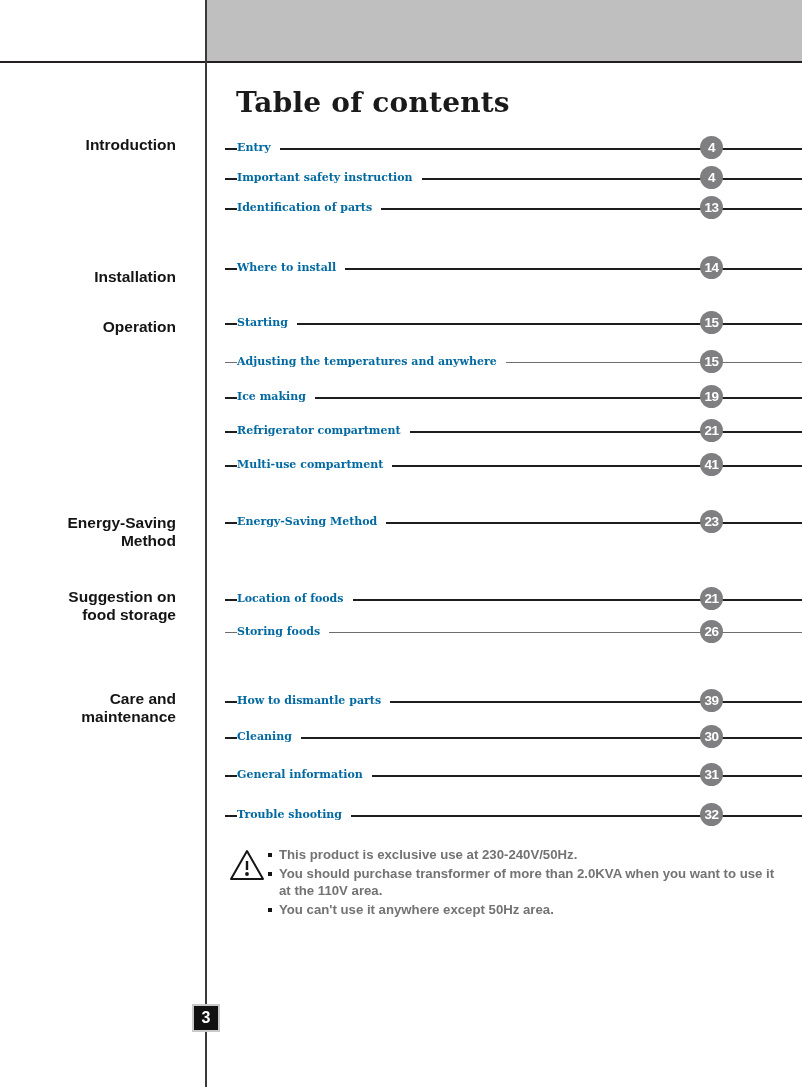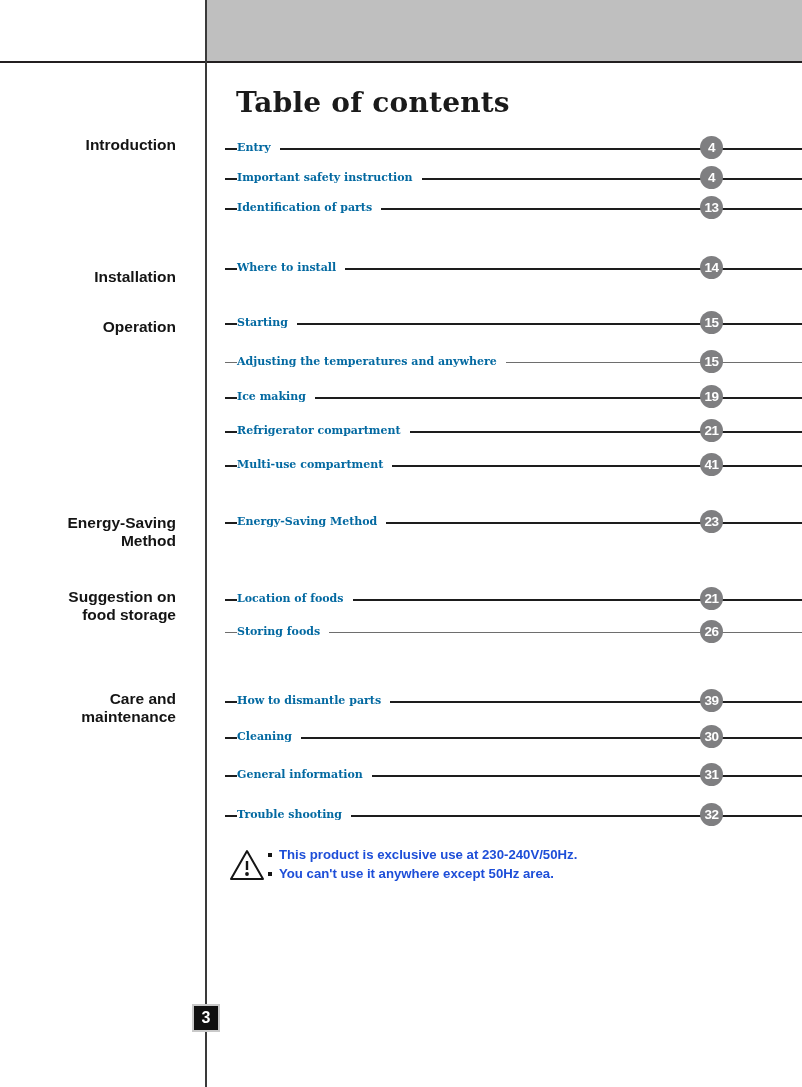--- a/index.html
+++ b/index.html
@@ -160,21 +160,21 @@
   }
   .warn-list {
     position: absolute;
     left: 38px;
     top: 0;
     width: 520px;
     font-family: "Liberation Sans", "DejaVu Sans", sans-serif;
     font-weight: bold;
     font-size: 13.2px;
     line-height: 17.5px;
-    color: #1d4ed8;
+    color: #737373;
   }
   .warn-item {
     position: relative;
     padding-left: 13px;
     margin-bottom: 1px;
   }
   .warn-item::before {
     content: "";
     position: absolute;
     left: 2px;
@@ -311,19 +311,20 @@
   <div class="warning">
     <div class="warn-tri">
       <svg viewBox="0 0 38 34" width="38" height="34" aria-hidden="true">
         <path d="M19 3 L35 31 L3 31 Z" fill="none" stroke="#151515" stroke-width="2" stroke-linejoin="round"></path>
         <rect x="17.8" y="13" width="2.4" height="9" fill="#151515"></rect>
         <circle cx="19" cy="26" r="1.9" fill="#151515"></circle>
       </svg>
     </div>
     <div class="warn-list">
         <div class="warn-item">This product is exclusive use at 230-240V/50Hz.</div>
+        <div class="warn-item">You should purchase transformer of more than 2.0KVA when you want to use it at the 110V area.</div>
         <div class="warn-item">You can't use it anywhere except 50Hz area.</div>
       </div>
   </div>
 
   <div class="folio">3</div>
 
 </div>
 
 </body></html>

